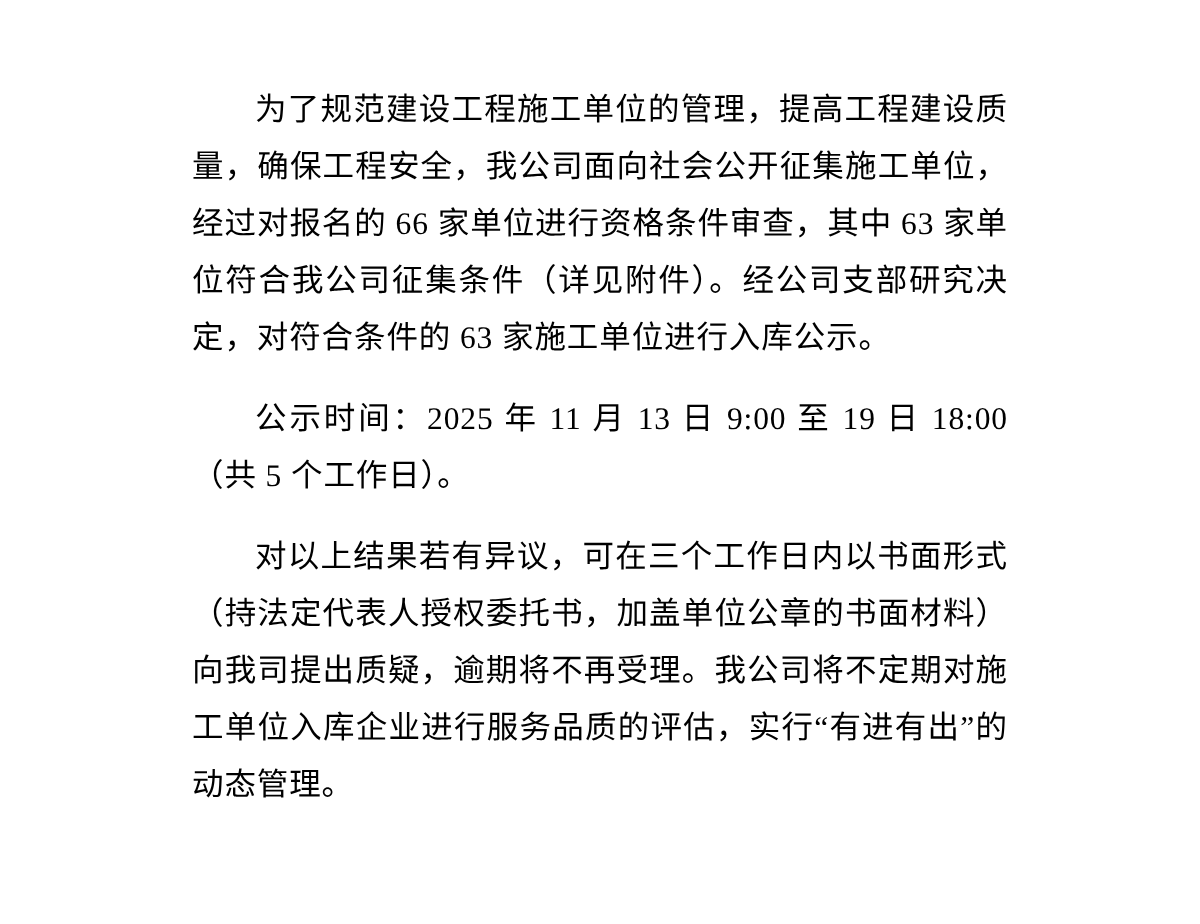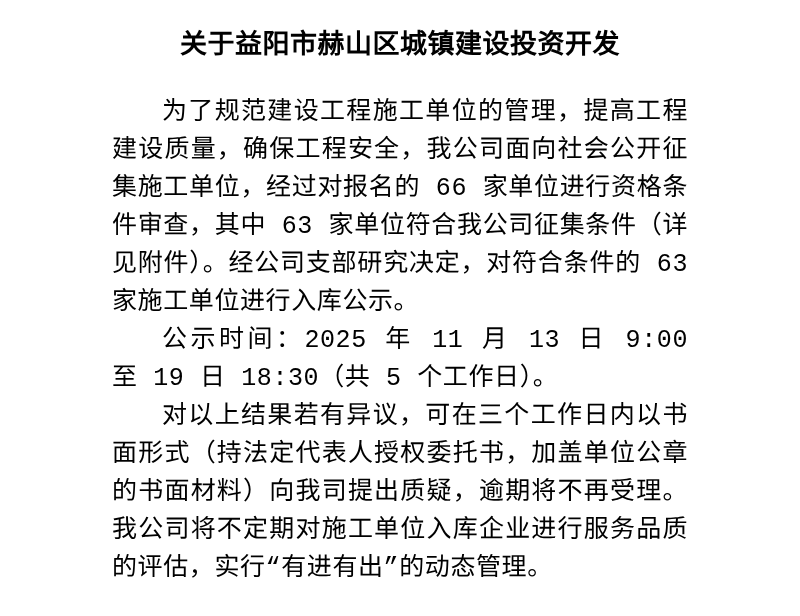--- a/index.html
+++ b/index.html
@@ -31,38 +31,36 @@
     padding-top: 6px;
   }
   .doc-title .title-line {
     display: block;
     white-space: nowrap;
   }
   .body-block {
     margin-top: 30px;
   }
   p.para {
-    font-size: 25px;
+    font-size: 21px;
     line-height: 38px;
     text-indent: 2em;
-    margin: 0;
+    margin: 16px;
     text-align: justify;
     text-justify: inter-ideograph;
     letter-spacing: 0.6px;
-    font-family: Liberation Mono, monospace;
   }
 </style>
 </head>
 <body>
 
 <div class="page">
 
   <h1 class="doc-title">
-    <span class="title-line">关于益阳市赫山区城镇建设投资开发</span>
   </h1>
 
   <div class="body-block">
     <p class="para">为了规范建设工程施工单位的管理，提高工程建设质量，确保工程安全，我公司面向社会公开征集施工单位，经过对报名的 66 家单位进行资格条件审查，其中 63 家单位符合我公司征集条件（详见附件）。经公司支部研究决定，对符合条件的 63 家施工单位进行入库公示。</p>
-    <p class="para">公示时间：2025 年 11 月 13 日 9:00 至 19 日 18:30（共 5 个工作日）。</p>
+    <p class="para">公示时间：2025 年 11 月 13 日 9:00 至 19 日 18:00（共 5 个工作日）。</p>
     <p class="para">对以上结果若有异议，可在三个工作日内以书面形式（持法定代表人授权委托书，加盖单位公章的书面材料）向我司提出质疑，逾期将不再受理。我公司将不定期对施工单位入库企业进行服务品质的评估，实行“有进有出”的动态管理。</p>
   </div>
 
 </div>
 
 </body></html>

